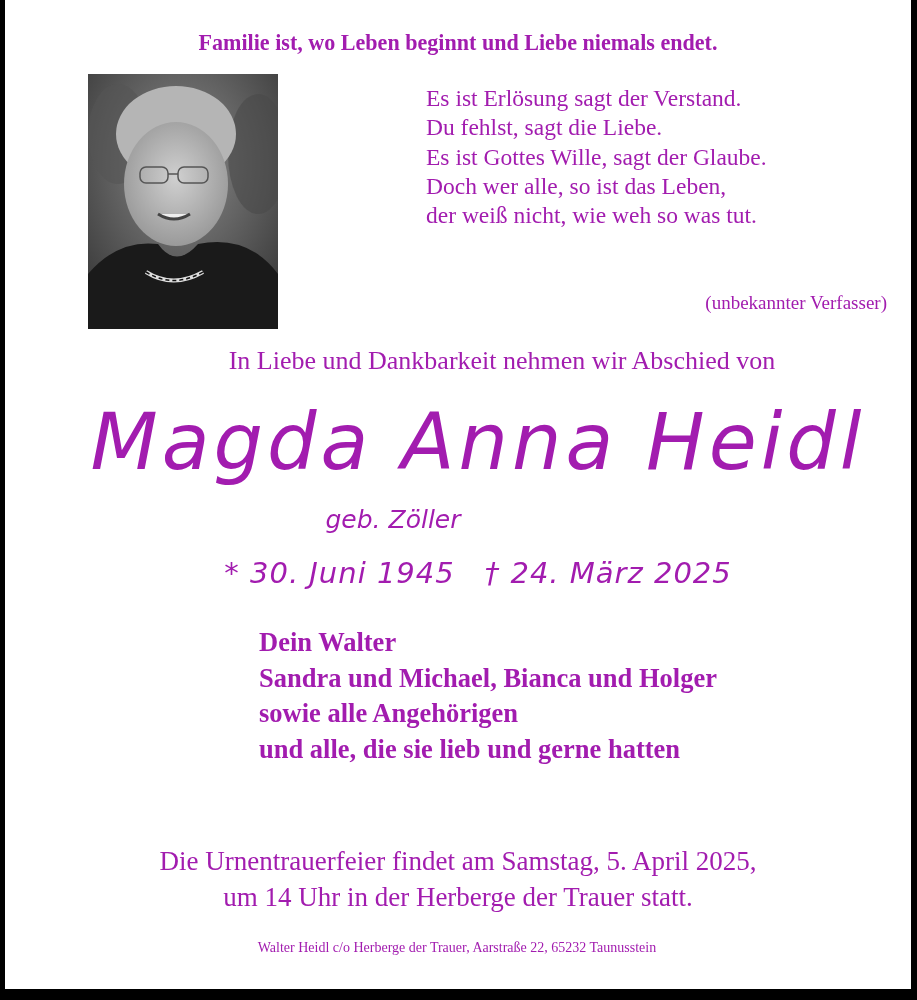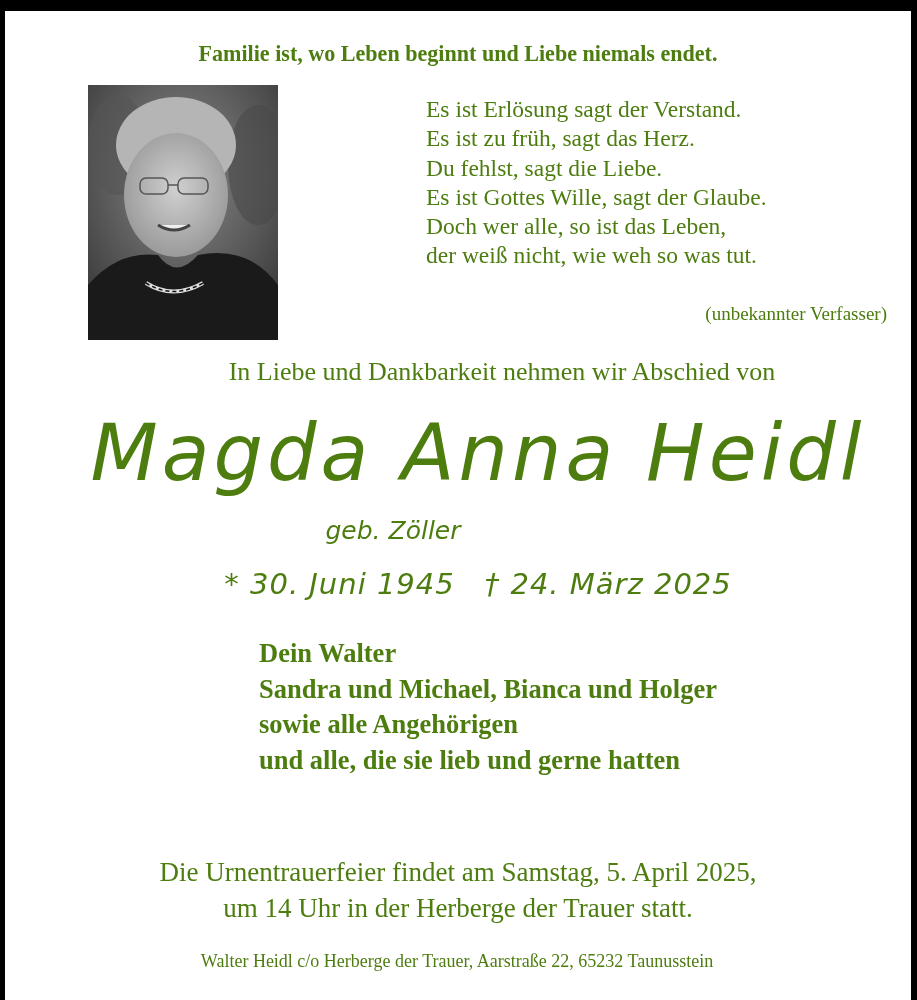--- a/index.html
+++ b/index.html
@@ -1,21 +1,21 @@
 <!DOCTYPE html>
 <html><head>
   <meta charset="utf-8">
   <style>
     html, body { margin: 0; padding: 0; background: #000; }
     body { width: 917px; height: 1000px; overflow: hidden; }
     .frame {
-      position: absolute; left: 5px; top: 11px;
+      position: absolute; left: 5px; top: 0;
       width: 906px; height: 989px;
       background: #fff;
-      color: #4d7c0f;
+      color: #a21caf;
     }
     .serif { font-family: "Liberation Serif", "DejaVu Serif", serif; }
     .script { font-family: "DejaVu Sans", sans-serif; font-style: italic; font-weight: normal; padding-left: 20px; }
     .abs { position: absolute; white-space: nowrap; }
 
     .motto {
       left: 0; width: 906px; top: 30px; text-align: center;
       font-size: 23px; font-weight: bold; transform: scaleX(0.96);
     }
     .photo {
@@ -43,21 +43,21 @@
       left: 0; width: 906px; top: 556px; text-align: center; font-size: 29px; letter-spacing: 1px;
     }
     .dates .gap { display: inline-block; width: 30px; }
     .mourners {
       left: 254px; top: 625px; font-size: 26.5px; line-height: 35.5px; font-weight: bold;
     }
     .ceremony {
       left: 0; width: 906px; top: 843px; text-align: center; font-size: 27px; line-height: 36px;
     }
     .address {
-      left: 0; width: 904px; top: 940px; text-align: center; font-size: 18px;
+      left: 0; width: 904px; top: 940px; text-align: center; font-size: 14px;
     }
   </style>
 </head>
 <body>
 
 <div class="frame">
 
   <div class="abs serif motto">Familie ist, wo Leben beginnt und Liebe niemals endet.</div>
 
   <div class="abs photo">
@@ -82,21 +82,20 @@
       <line x1="80" y1="100" x2="90" y2="100" stroke="#555" stroke-width="1.5"></line>
       <path d="M70 140 Q86 150 102 140" stroke="#444" stroke-width="3" fill="#eee"></path>
       <path d="M0 255 L0 200 Q30 165 70 170 Q88 195 110 170 Q160 160 190 200 L190 255 Z" fill="#1a1a1a"></path>
       <path d="M58 198 Q85 215 115 198" stroke="#ddd" stroke-width="4" fill="none"></path>
       <path d="M58 198 Q85 215 115 198" stroke="#111" stroke-width="1.5" fill="none" stroke-dasharray="4 3"></path>
     </svg>
   </div>
 
   <div class="abs serif poem">
     <div>Es ist Erlösung sagt der Verstand.</div>
-    <div>Es ist zu früh, sagt das Herz.</div>
     <div>Du fehlst, sagt die Liebe.</div>
     <div>Es ist Gottes Wille, sagt der Glaube.</div>
     <div>Doch wer alle, so ist das Leben,</div>
     <div>der weiß nicht, wie weh so was tut.</div>
   </div>
   <div class="abs serif poem-author">(unbekannter Verfasser)</div>
 
   <div class="abs serif intro">In Liebe und Dankbarkeit nehmen wir Abschied von</div>
 
   <div class="abs script name">Magda Anna Heidl</div>

